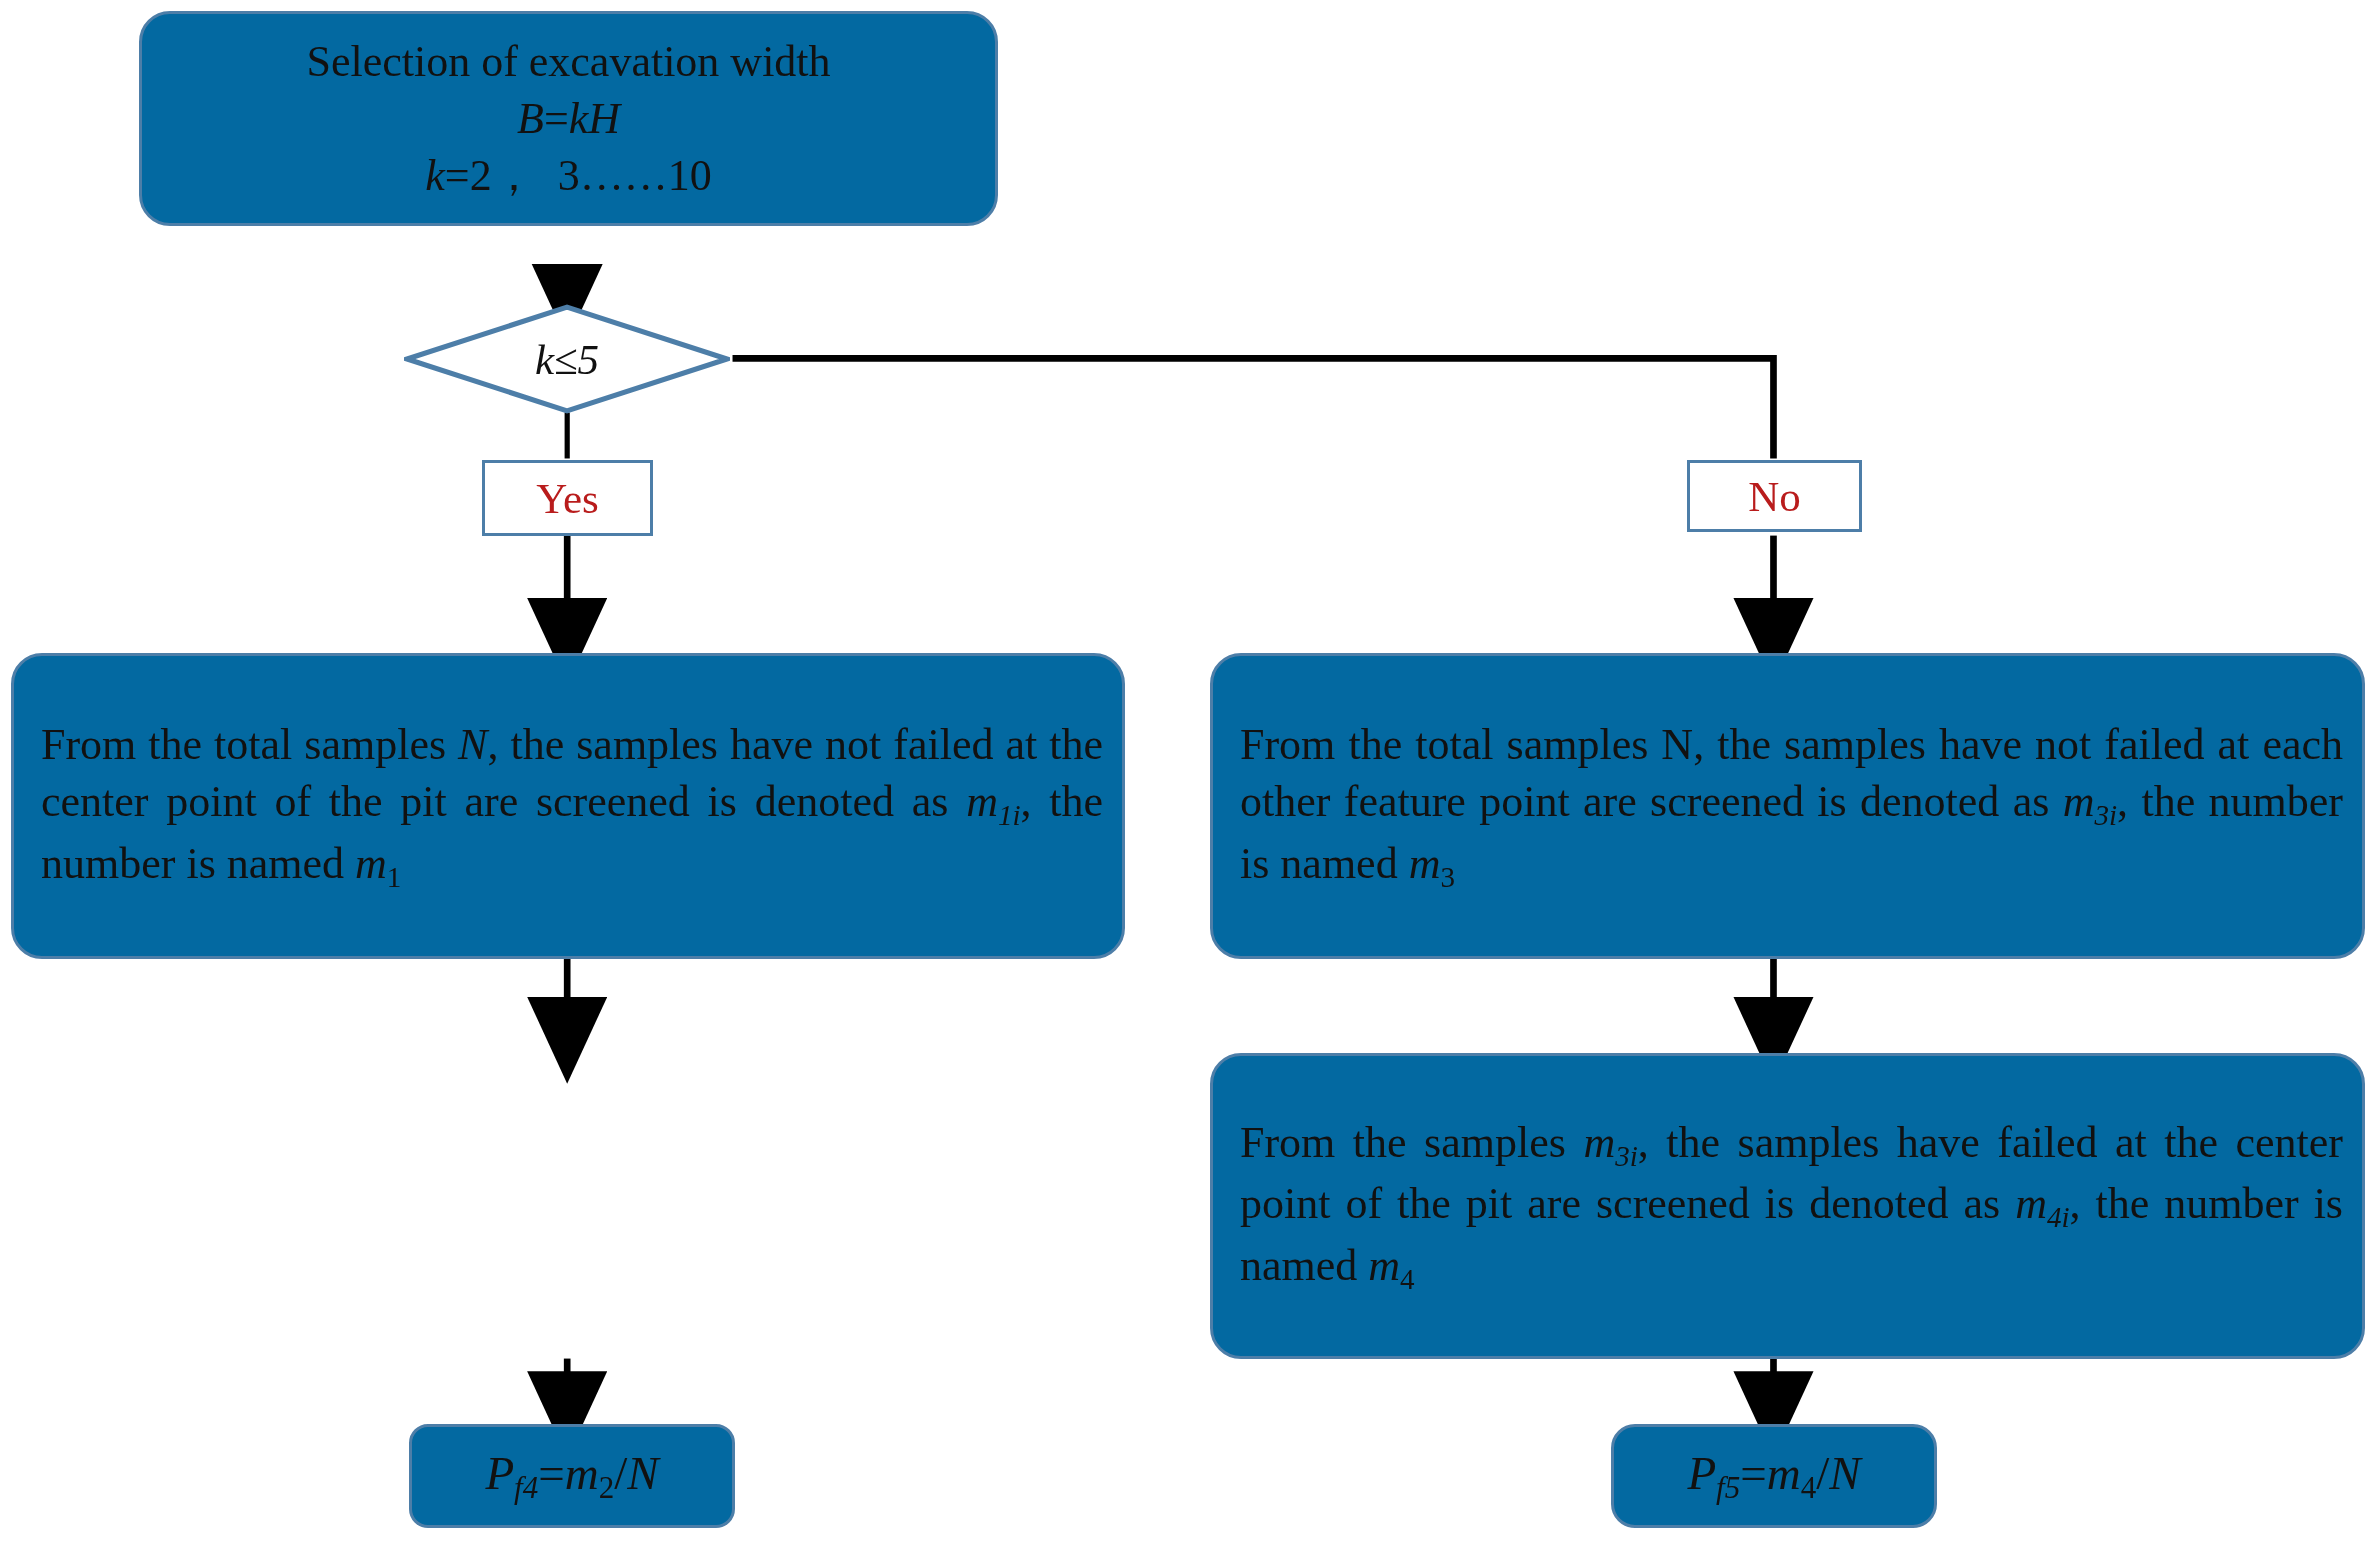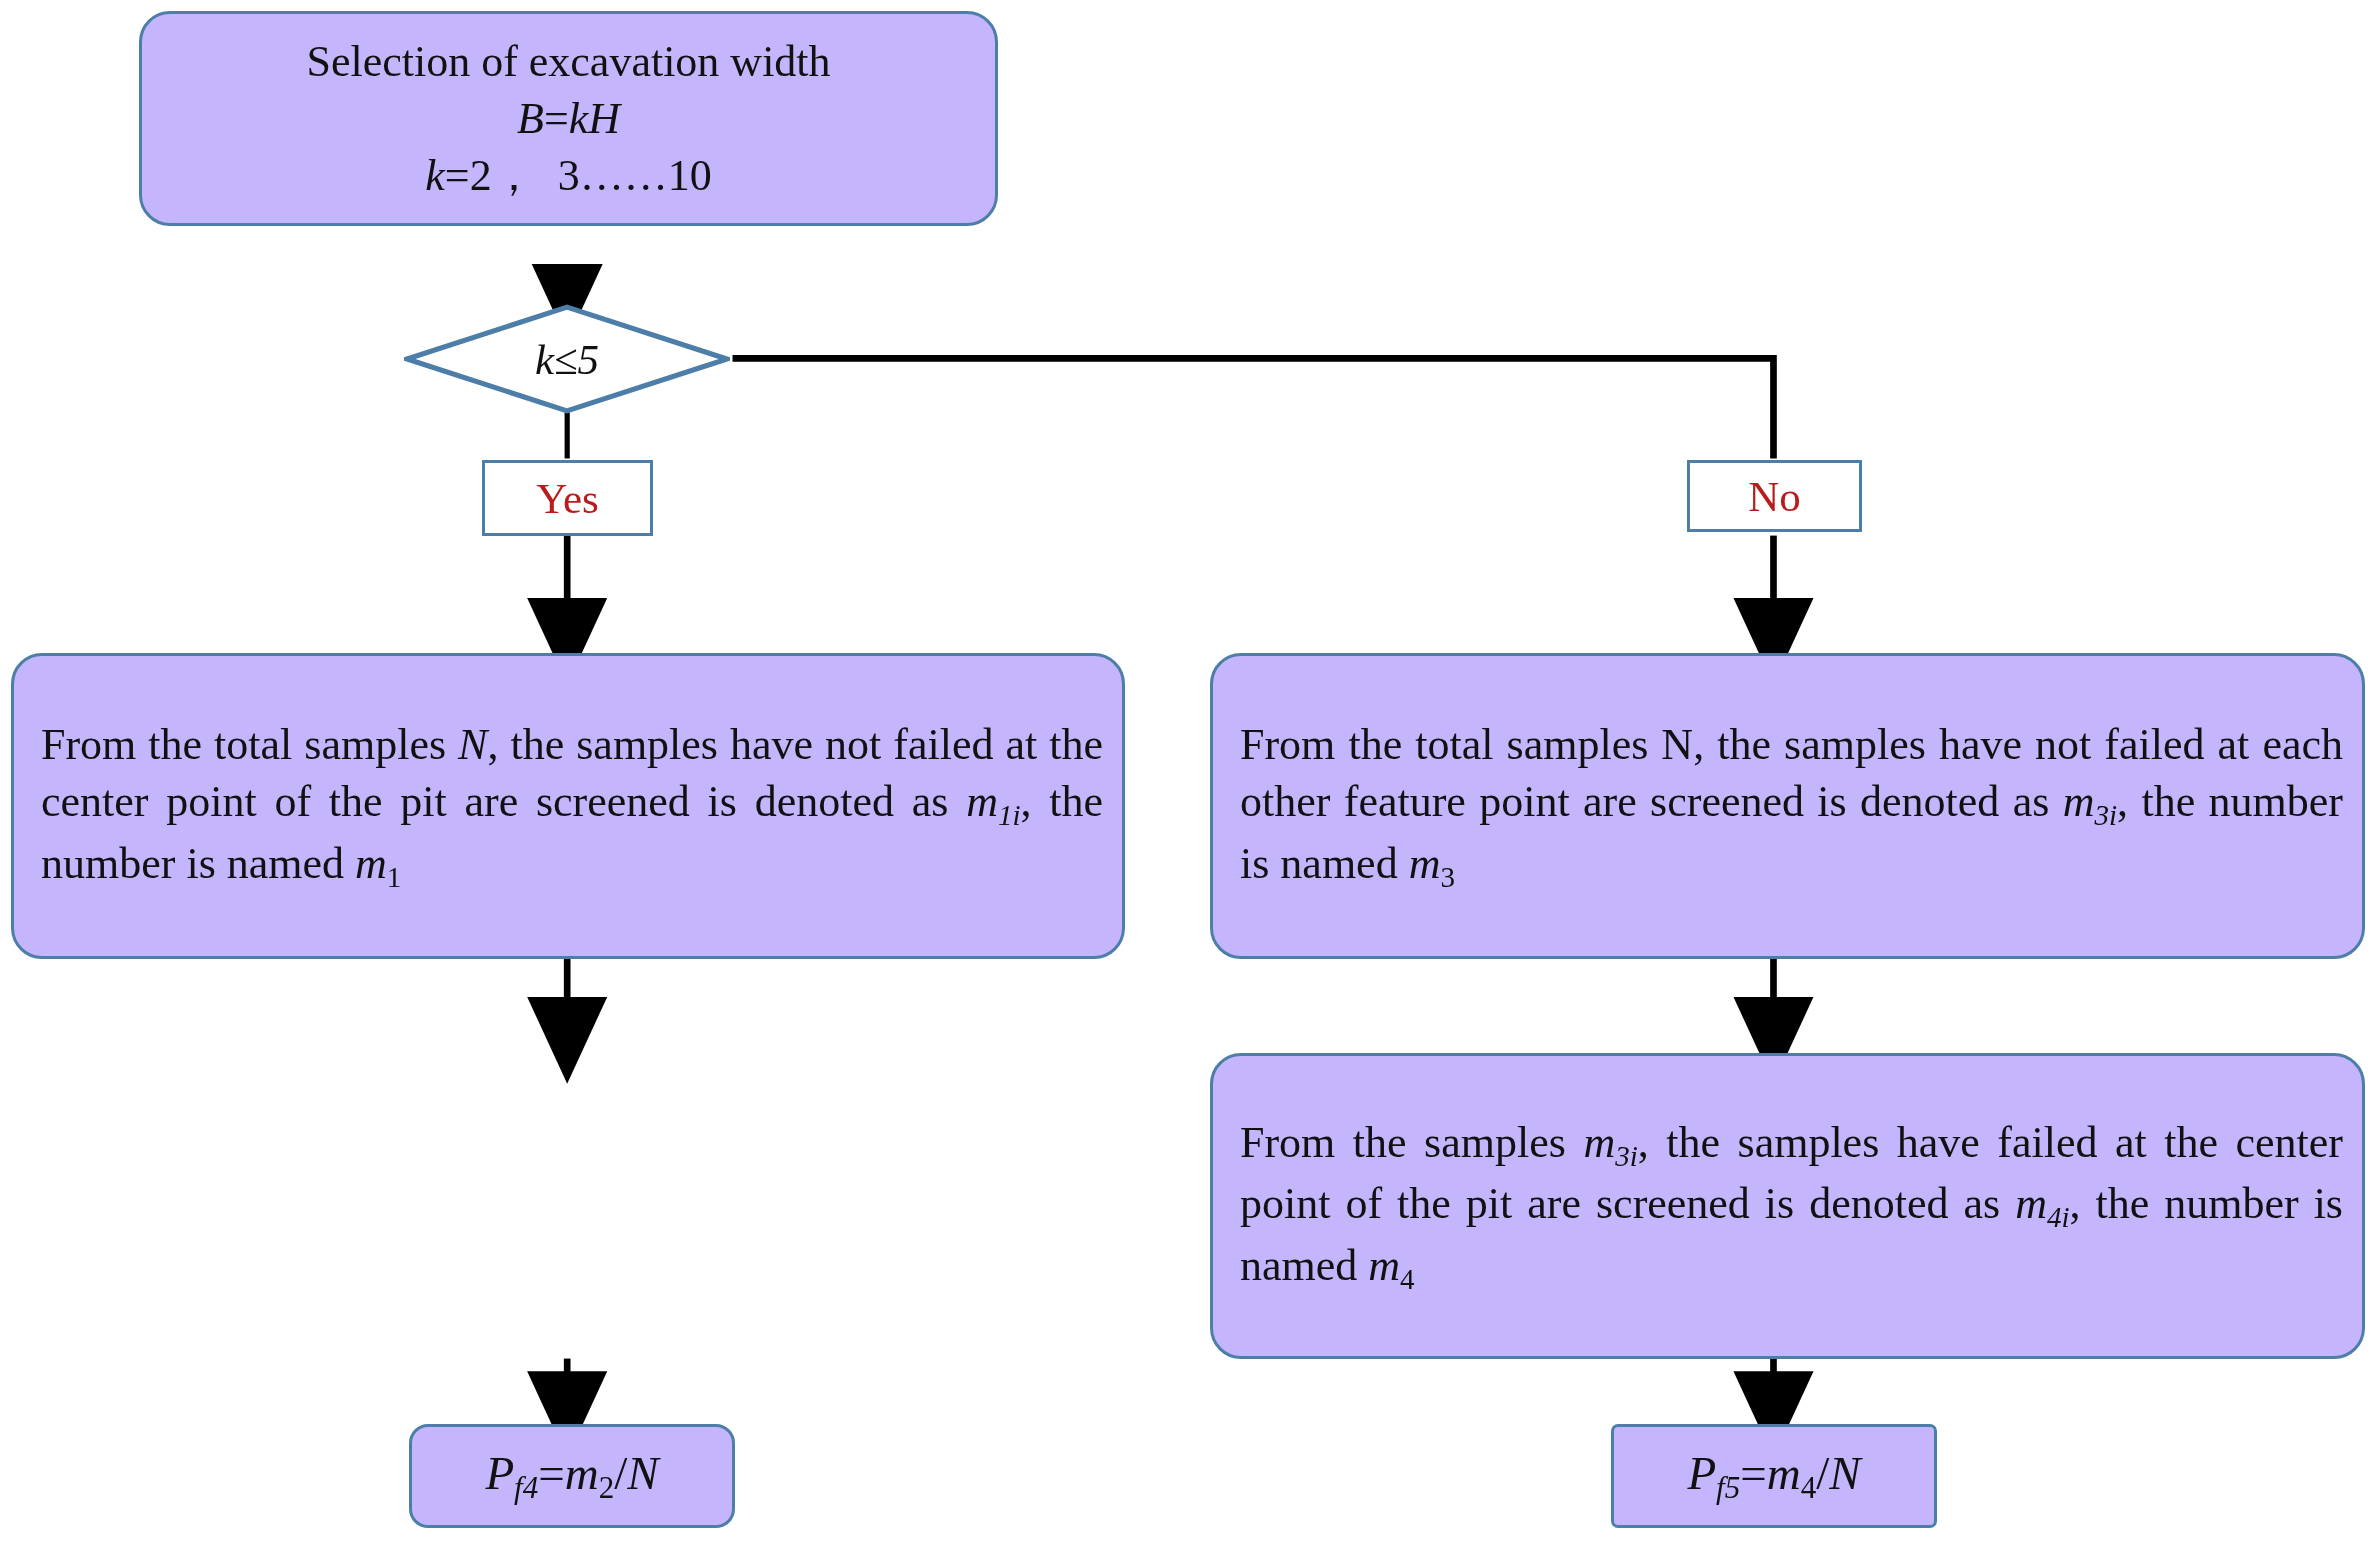--- a/index.html
+++ b/index.html
@@ -14,21 +14,21 @@
     height: 1562px;
     background: #ffffff;
     overflow: hidden;
     font-family: "Liberation Serif", "DejaVu Serif", serif;
     color: #000000;
   }
   
   .node {
     position: absolute;
     box-sizing: border-box;
-    background: #c4b5fd;
+    background: #0369a1;
     border: 3.7px solid #4d7ea8;
     display: flex;
     align-items: center;
     justify-content: center;
   }
   .rounded {
     border-radius: 31px;
   }
   .node-text {
     width: 100%;
@@ -176,20 +176,20 @@
       From the samples <span class="it">m</span><span class="sub">3i</span>, the samples have failed at the center point of the pit are screened is denoted as <span class="it">m</span><span class="sub">4i</span>, the number is named <span class="it">m</span><span class="subn">4</span>
     </div>
   </div>
 
   <div class="node rounded" style="left:409px; top:1424px; width:326px; height:104px; border-radius:19px;">
     <div class="node-text center-text" style="font-size:47px;">
       <span class="it">P</span><span class="sub">f4</span>=<span class="it">m</span><span class="subn">2</span>/<span class="it">N</span>
     </div>
   </div>
 
-  <div class="node rounded" style="left:1611px; top:1424px; width:326px; height:104px; border-radius:7px;">
+  <div class="node rounded" style="left:1611px; top:1424px; width:326px; height:104px; border-radius:24px;">
     <div class="node-text center-text" style="font-size:47px;">
       <span class="it">P</span><span class="sub">f5</span>=<span class="it">m</span><span class="subn">4</span>/<span class="it">N</span>
     </div>
   </div>
 
 </div>
 
 
 </body></html>

